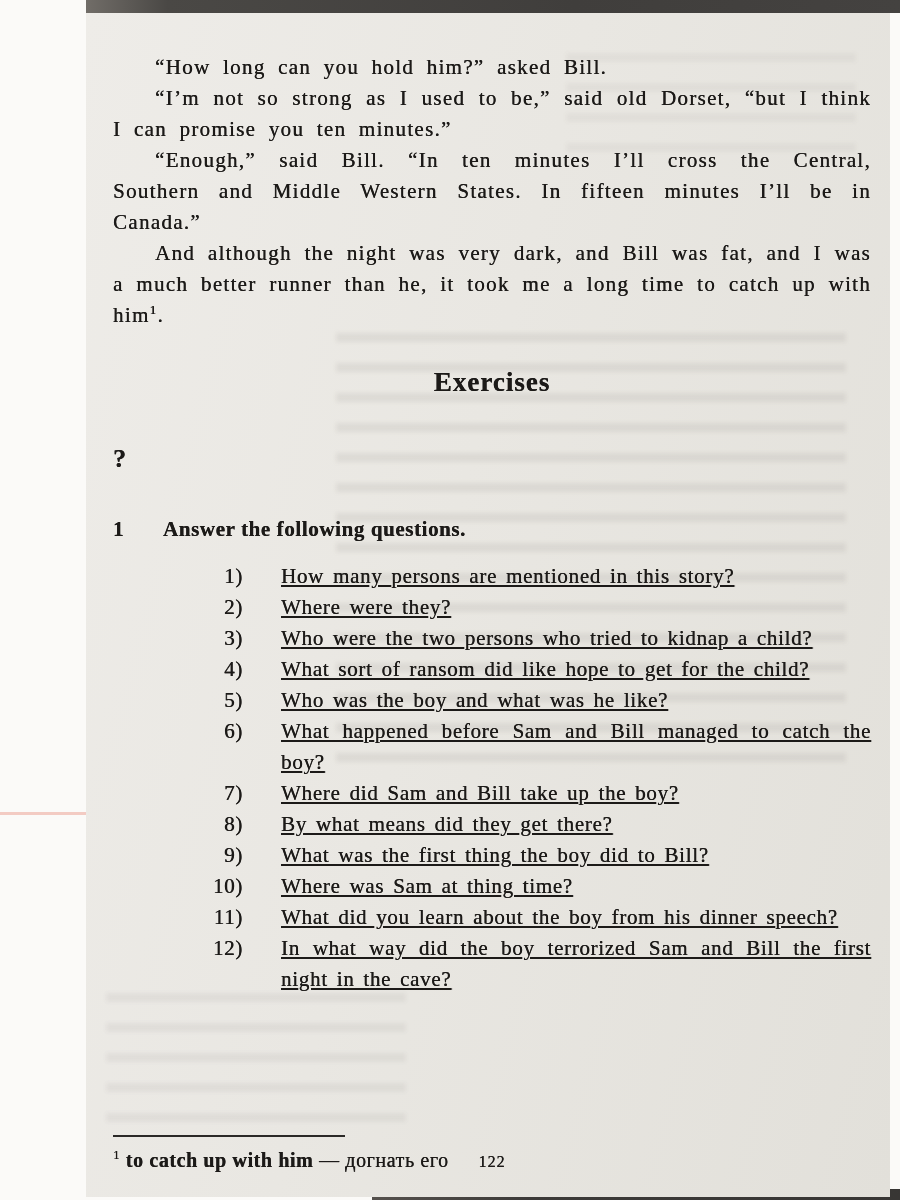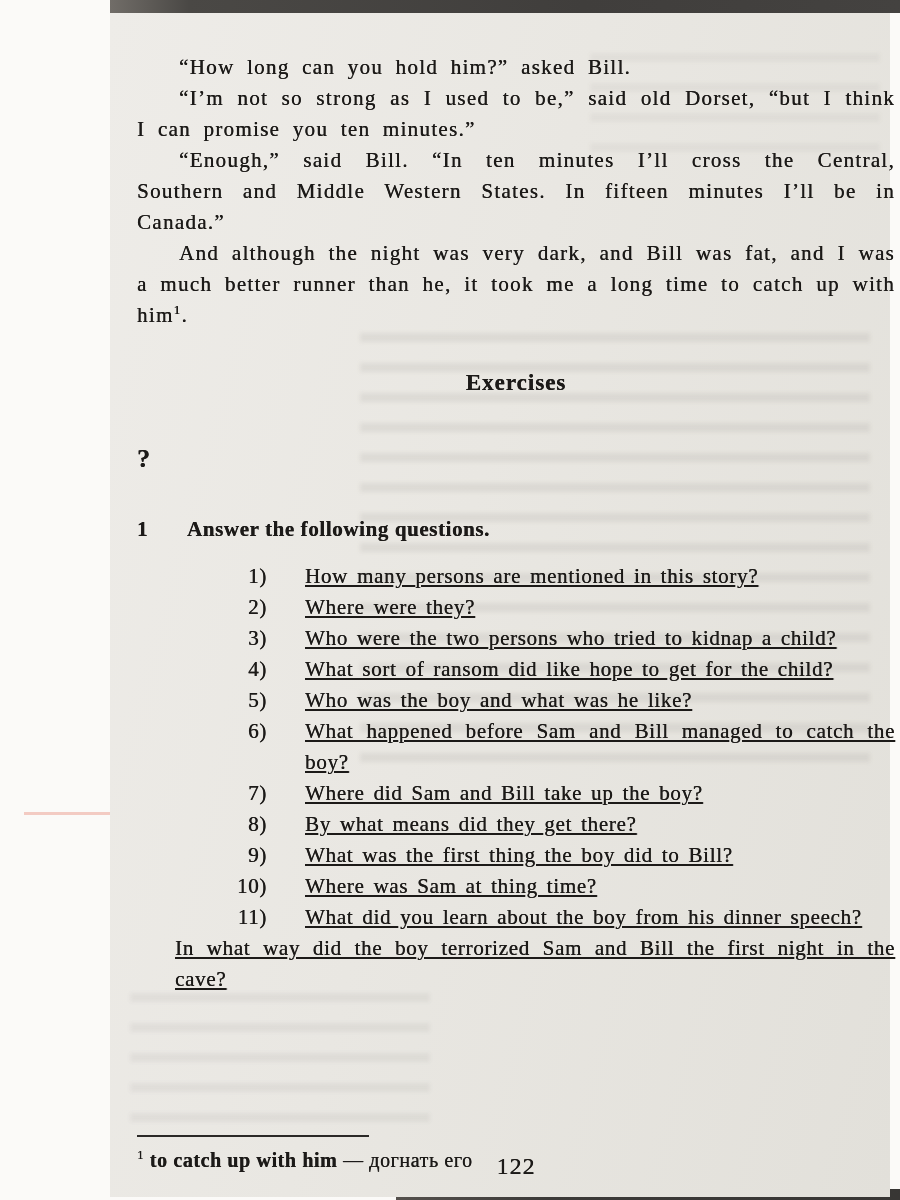--- a/index.html
+++ b/index.html
@@ -5,21 +5,21 @@
   * { box-sizing: border-box; }
   html, body { margin: 0; padding: 0; }
   body {
     width: 900px; height: 1200px;
     position: relative;
     overflow: hidden;
     background: #fbfaf8;
     font-family: "Liberation Serif", "DejaVu Serif", serif;
     color: #1c1a18;
   }
-  .scan { position: absolute; inset: 0; margin-left: 24px; }
+  .scan { position: absolute; inset: 0; }
 
   
   .edge-top {
     position: absolute; top: 0; left: 86px; right: 0; height: 13px;
     background: linear-gradient(90deg, #716d68 0%, #4a4845 10%, #403e3c 60%, #444240 100%);
   }
   .edge-bottom {
     position: absolute; bottom: 0; left: 372px; right: 0; height: 11px;
     background: linear-gradient(90deg, #55514d, #3c3a38 30%, #383634);
     border-radius: 8px 0 0 0;
@@ -54,21 +54,21 @@
   }
   .para {
     margin: 0; text-indent: 42px;
     letter-spacing: 1.3px; word-spacing: 6px;
   }
   sup.fn-ref { font-size: 13px; line-height: 0; }
 
   .exercises-title {
     margin: 36px 0 0; text-indent: 0;
     text-align: center;
-    font-size: 23px; font-weight: bold; letter-spacing: 1px;
+    font-size: 27px; font-weight: bold; letter-spacing: 1px;
   }
   .section-head {
     display: flex; margin-top: 44px;
     font-size: 26px; font-weight: bold; line-height: 34px;
     text-align: left; letter-spacing: 0.5px;
   }
   .section-head .q-mark { width: 50px; flex: none; }
 
   .task-line {
     display: flex; margin-top: 38px;
@@ -87,21 +87,21 @@
     position: absolute; left: 27px; top: 1122px; width: 740px;
     font-size: 20px; line-height: 27px;
     text-shadow: 0.3px 0 0 currentColor;
   }
   .footnote-rule { width: 232px; height: 2px; background: #2b2927; margin-bottom: 10px; }
   .footnote-text { margin: 0; letter-spacing: 0.6px; }
   .footnote-text sup { font-size: 13px; line-height: 0; }
 
   .page-number {
     position: absolute; left: 27px; top: 1140px; width: 758px;
-    text-align: center; font-size: 24px; letter-spacing: 1px;
+    text-align: center; font-size: 16px; letter-spacing: 1px;
     text-shadow: 0.3px 0 0 currentColor;
   }
 </style>
 </head>
 <body>
 
 <div class="scan">
   <div class="edge-top"></div>
   <div class="edge-bottom"></div>
   <div class="scan-artifact"></div>
@@ -168,20 +168,21 @@
         </li>
         <li class="question">
           <span class="q-num">10)</span>
           <span class="q-text">Where was Sam at thing time?</span>
         </li>
         <li class="question">
           <span class="q-num">11)</span>
           <span class="q-text">What did you learn about the boy from his dinner speech?</span>
         </li>
         <li class="question">
+          <span class="q-num">12)</span>
           <span class="q-text">In what way did the boy terrorized Sam and Bill the first night in the cave?</span>
         </li>
       </ol>
     </div>
 
     <div class="footnote">
       <div class="footnote-rule"></div>
       <p class="footnote-text">
         <sup>1</sup>
         <b>to catch up with him</b>

